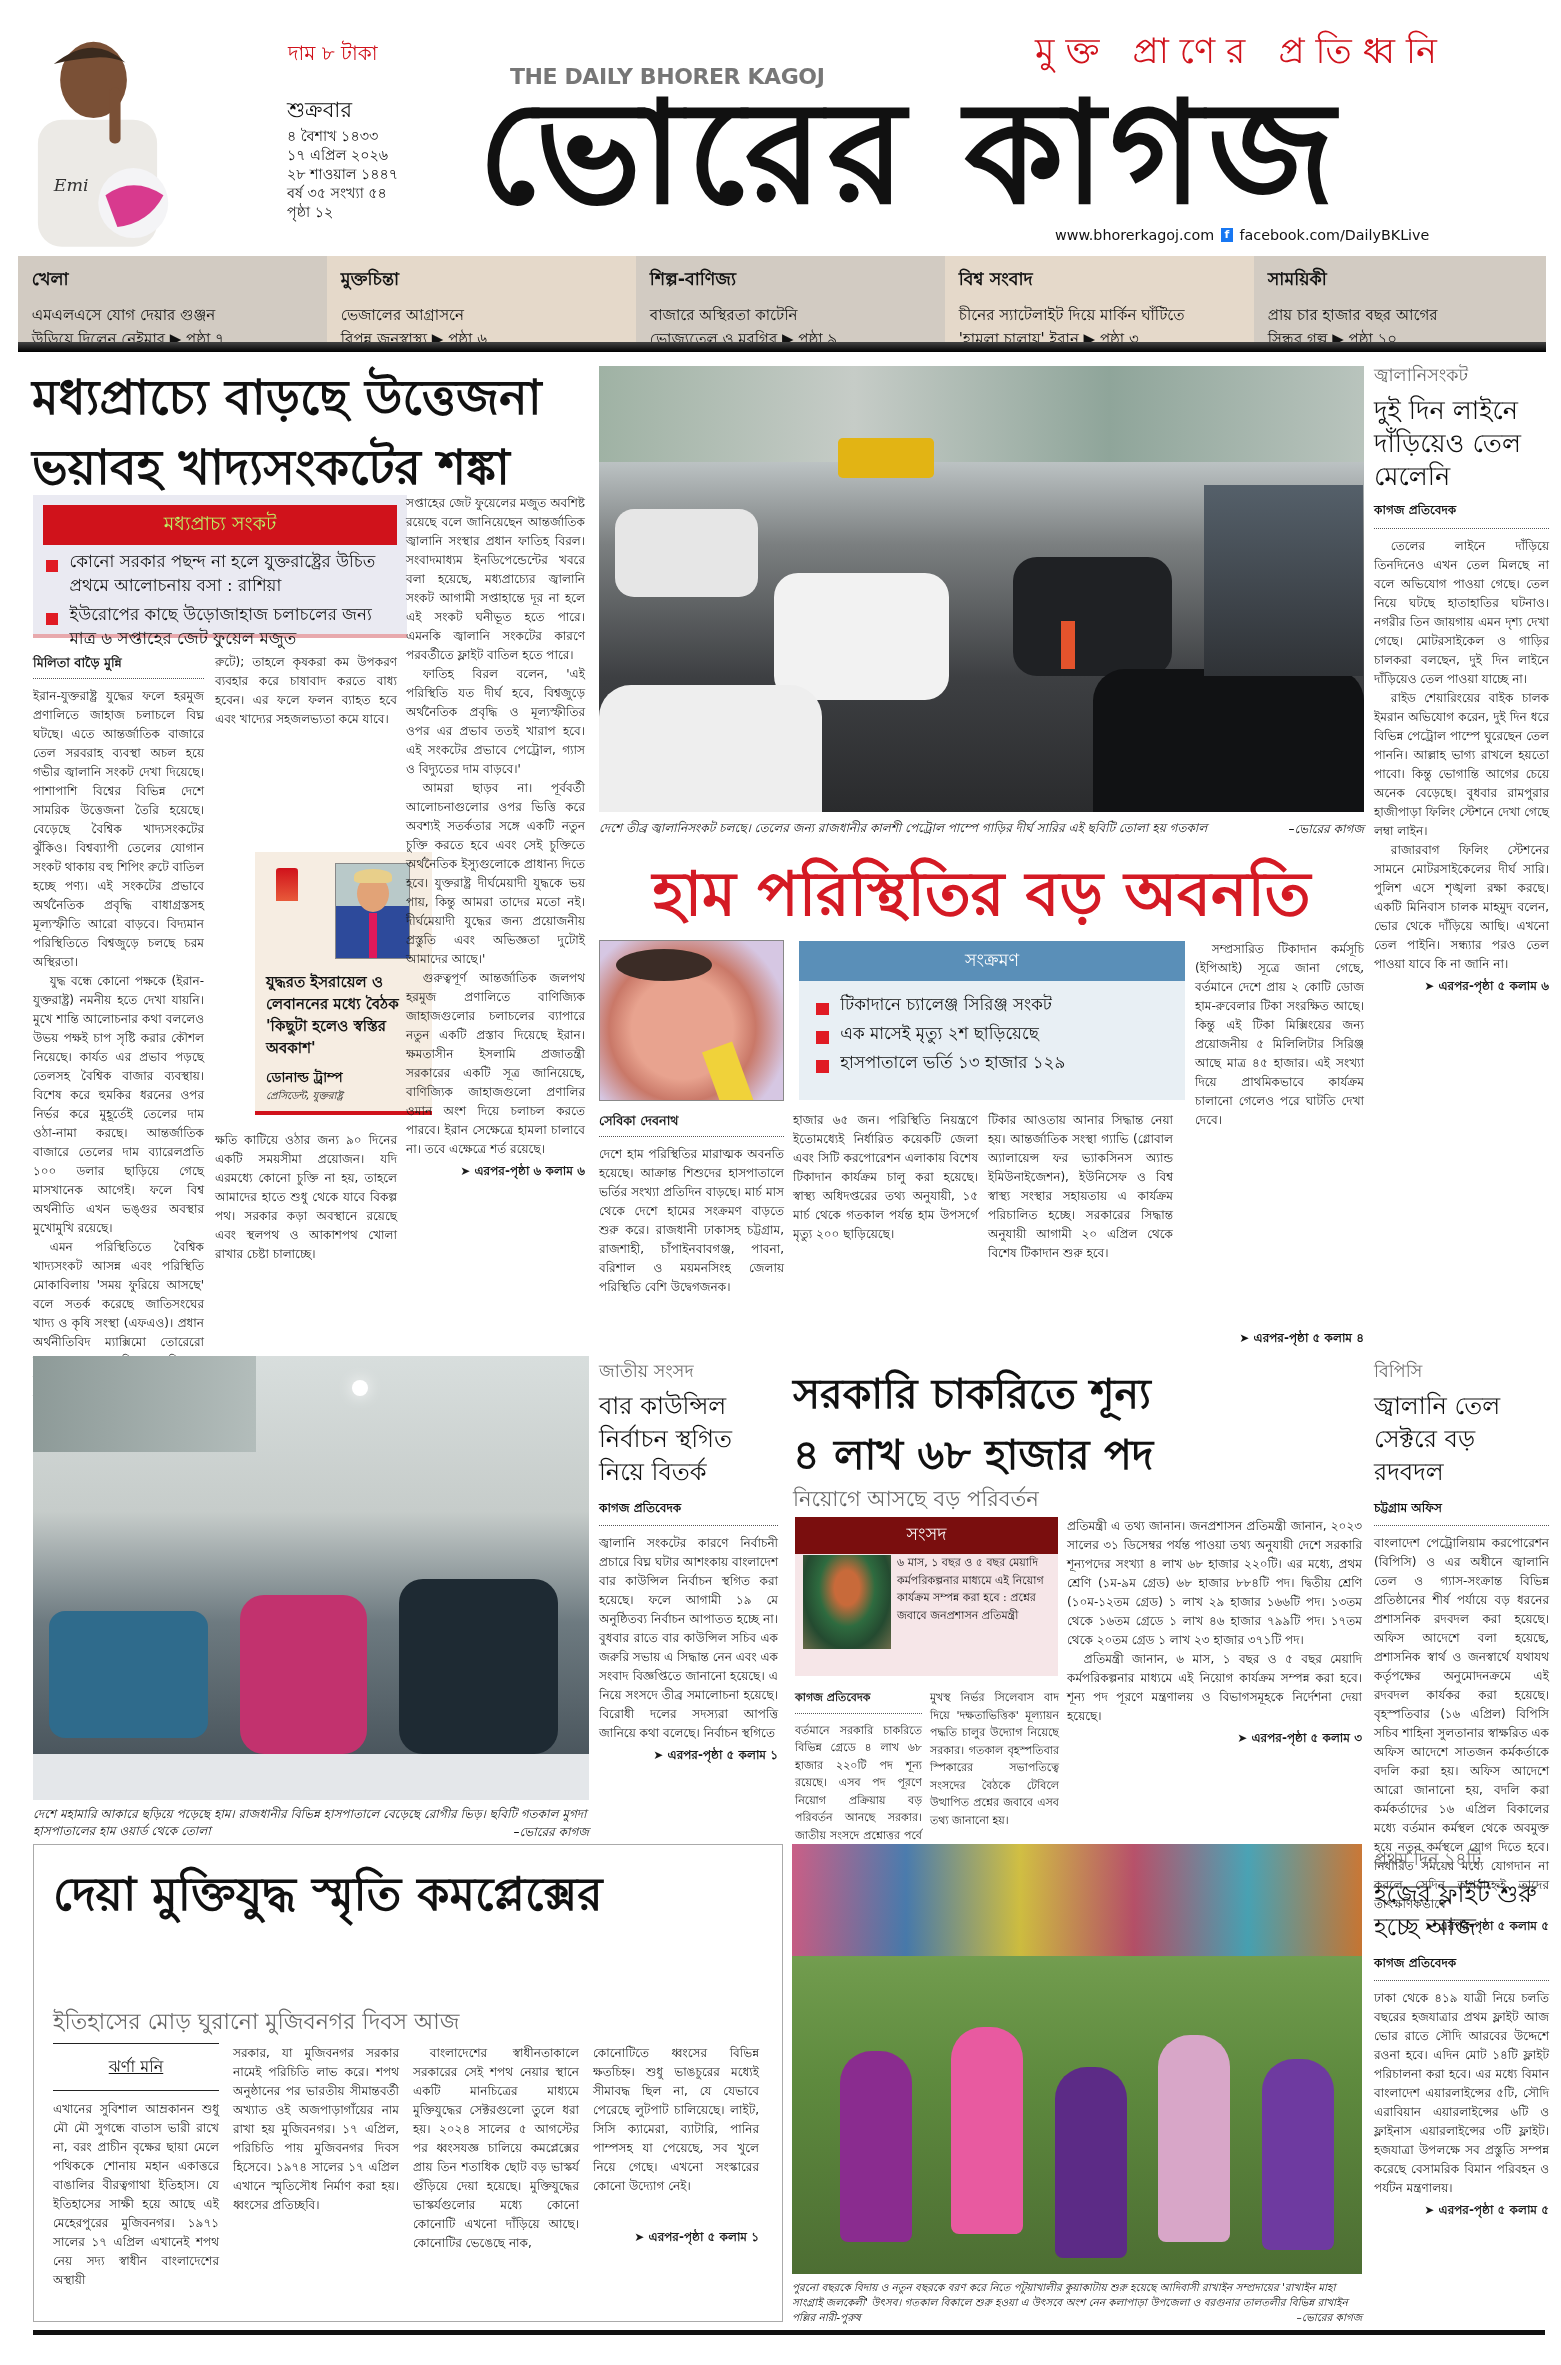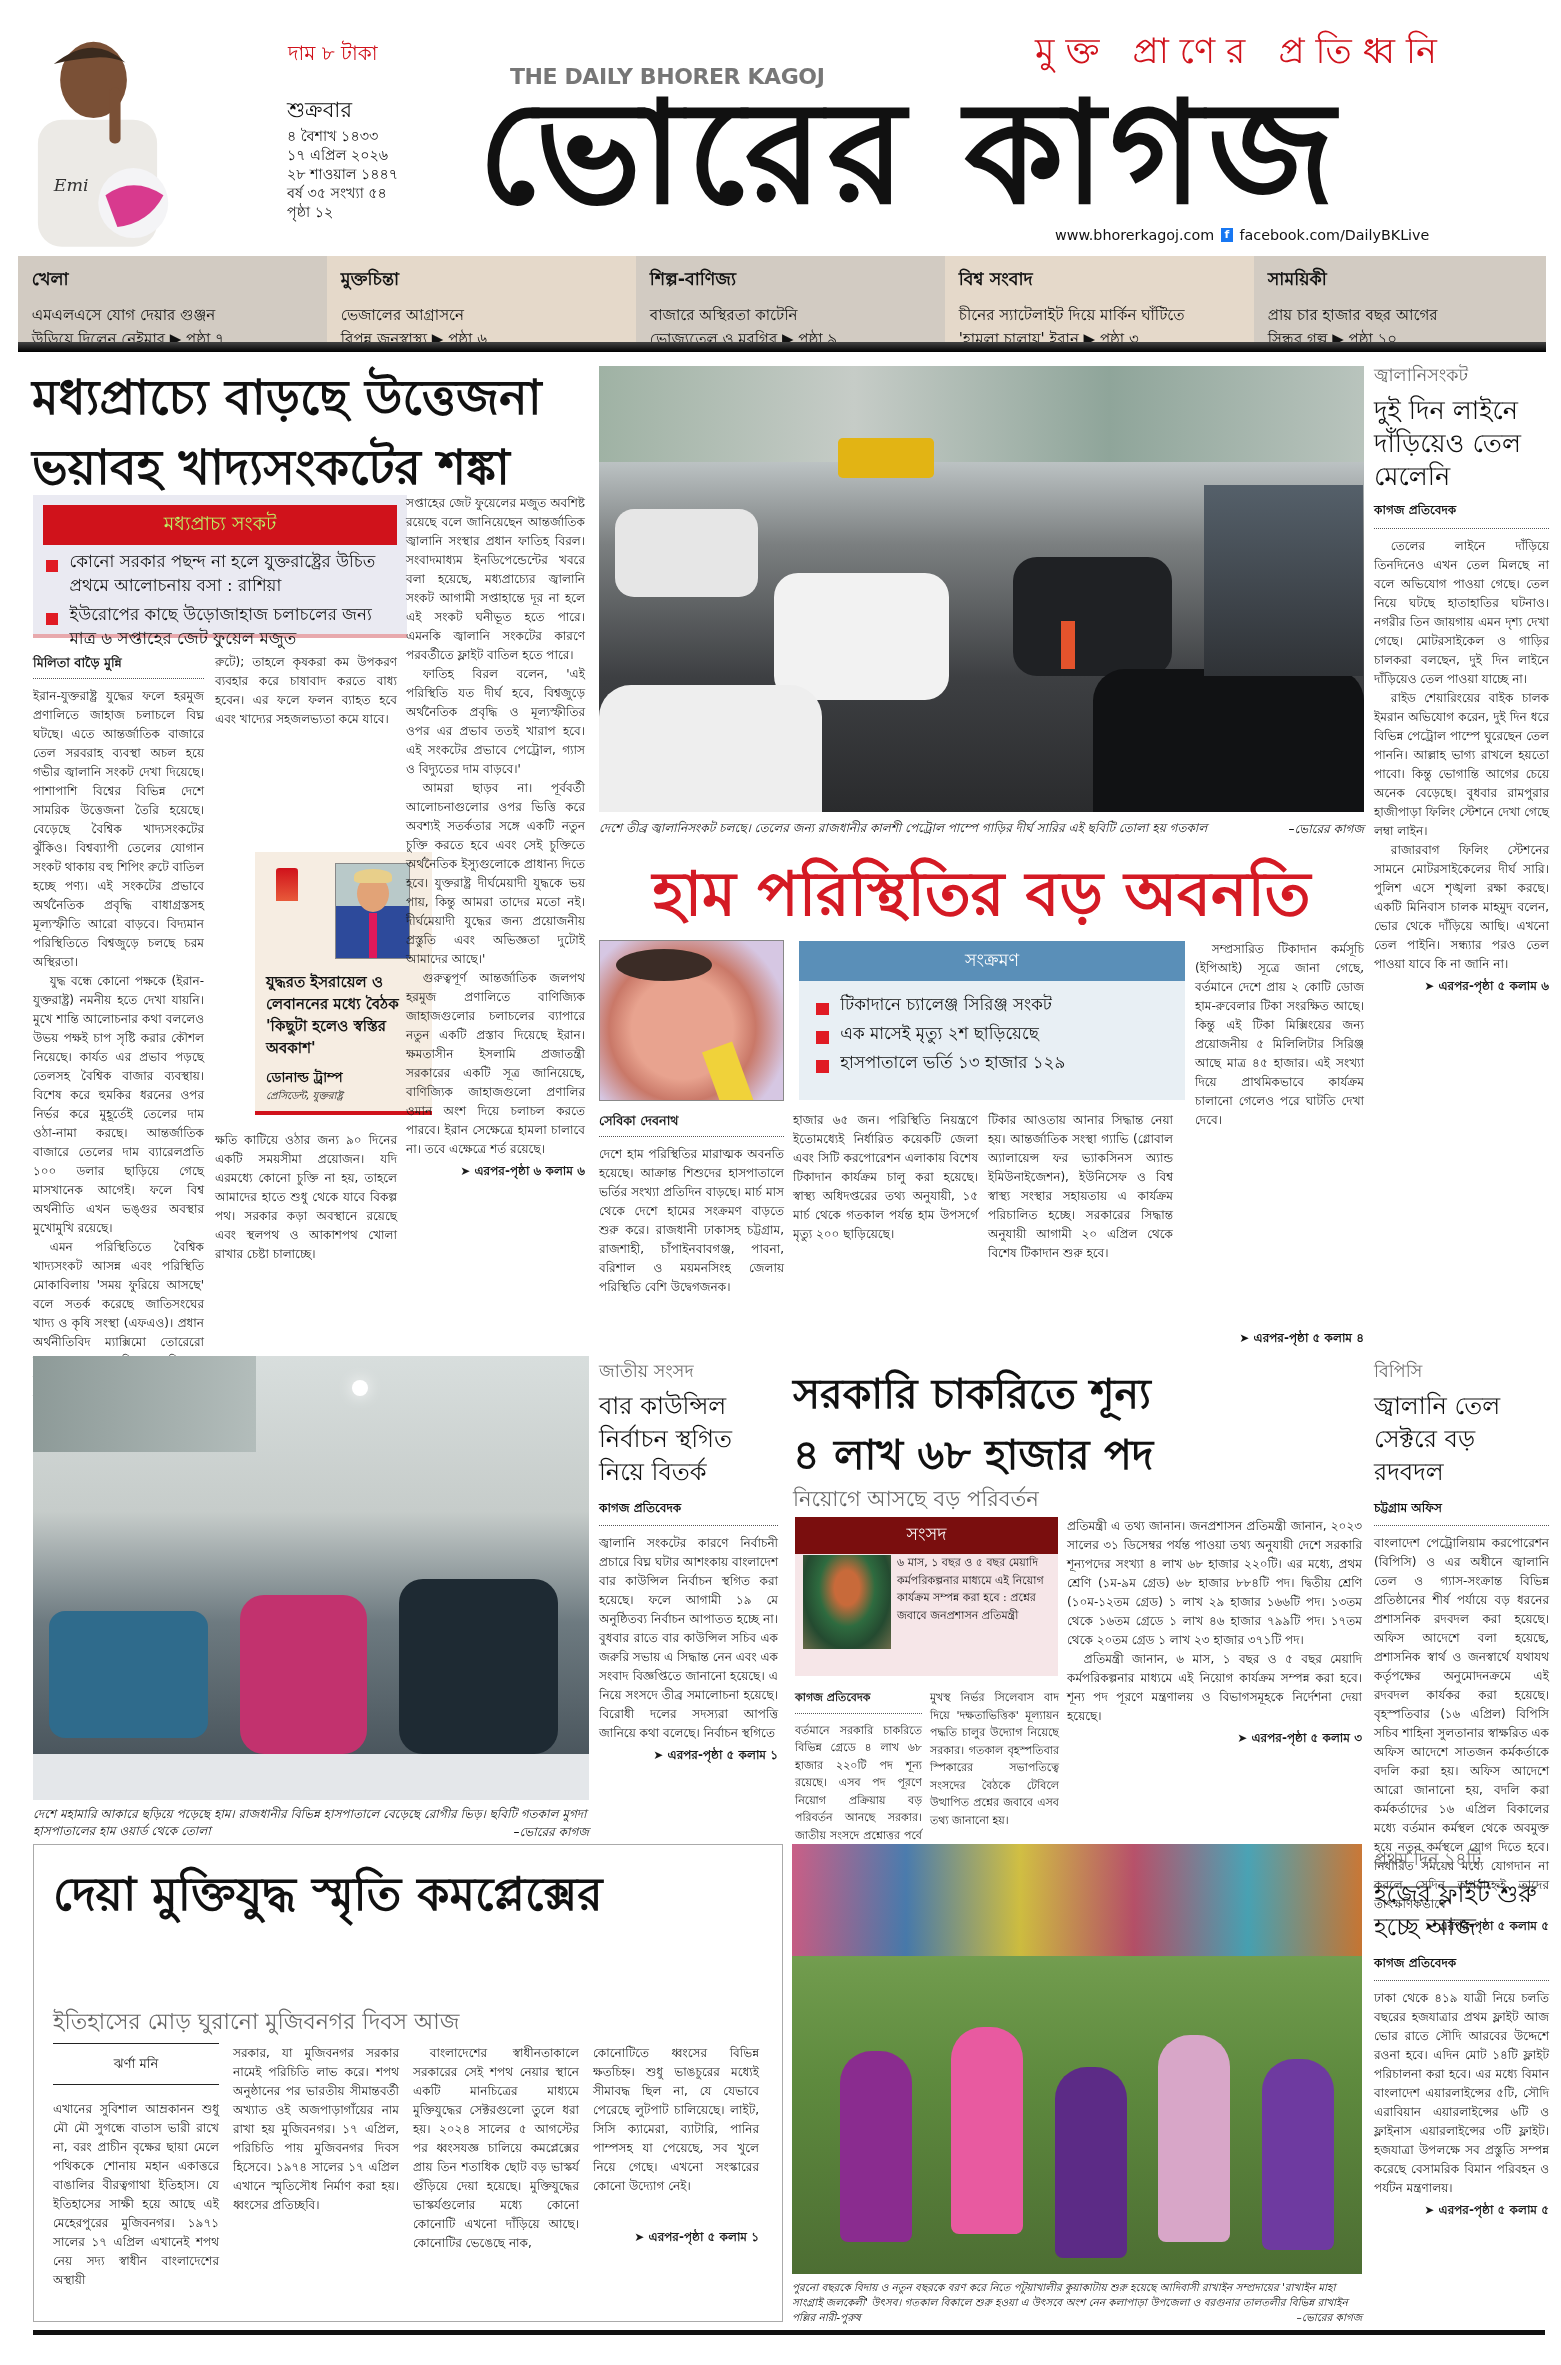--- a/index.html
+++ b/index.html
@@ -252,21 +252,21 @@
     <div class="contd">➤ এরপর-পৃষ্ঠা ৫ কলাম ৫</div>
   </div>
 </div>
 
 <div class="abs" style="left:33px;top:1844px;width:750px;height:478px;border:1.6px solid #aaa;">
   <div style="position:absolute;left:19px;top:16px;width:717px;font-size:46px;line-height:67px;font-weight:bold;">
     <div>দেয়া মুক্তিযুদ্ধ স্মৃতি কমপ্লেক্সের</div>
   </div>
   <div class="kicker" style="position:absolute;left:19px;top:159px;font-size:22px;">ইতিহাসের মোড় ঘুরানো মুজিবনগর দিবস আজ</div>
   <div style="position:absolute;left:19px;top:198px;width:166px;border-top:1.6px solid #222;border-bottom:1.6px solid #222;text-align:center;padding:9.6px 0;">
-    <span style="font-size:13px;">ঝর্ণা মনি</span>
+    <span style="font-size:16px;text-decoration:underline;">ঝর্ণা মনি</span>
   </div>
   <div class="body-text" style="position:absolute;left:19px;top:255px;width:166px;font-size:12px;line-height:19px;">
     <p class="noind">এখানের সুবিশাল আম্রকানন শুধু মৌ মৌ সুগন্ধে বাতাস ভারী রাখে না, বরং প্রাচীন বৃক্ষের ছায়া মেলে পথিককে শোনায় মহান একাত্তরে বাঙালির বীরত্বগাথা ইতিহাস। যে ইতিহাসের সাক্ষী হয়ে আছে এই মেহেরপুরের মুজিবনগর। ১৯৭১ সালের ১৭ এপ্রিল এখানেই শপথ নেয় সদ্য স্বাধীন বাংলাদেশের অস্থায়ী</p>
   </div>
   <div class="body-text" style="position:absolute;left:199px;top:199px;width:166px;font-size:12px;line-height:19px;">
     <p class="noind">সরকার, যা মুজিবনগর সরকার নামেই পরিচিতি লাভ করে। শপথ অনুষ্ঠানের পর ভারতীয় সীমান্তবর্তী অখ্যাত ওই অজপাড়াগাঁয়ের নাম রাখা হয় মুজিবনগর। ১৭ এপ্রিল, পরিচিতি পায় মুজিবনগর দিবস হিসেবে। ১৯৭৪ সালের ১৭ এপ্রিল এখানে স্মৃতিসৌধ নির্মাণ করা হয়। ধ্বংসের প্রতিচ্ছবি।</p>
   </div>
   <div class="body-text" style="position:absolute;left:379px;top:199px;width:166px;font-size:12px;line-height:19px;">
     <p>বাংলাদেশের স্বাধীনতাকালে সরকারের সেই শপথ নেয়ার স্থানে একটি মানচিত্রের মাধ্যমে মুক্তিযুদ্ধের সেক্টরগুলো তুলে ধরা হয়। ২০২৪ সালের ৫ আগস্টের পর ধ্বংসযজ্ঞ চালিয়ে কমপ্লেক্সের প্রায় তিন শতাধিক ছোট বড় ভাস্কর্য গুঁড়িয়ে দেয়া হয়েছে। মুক্তিযুদ্ধের ভাস্কর্যগুলোর মধ্যে কোনো কোনোটি এখনো দাঁড়িয়ে আছে। কোনোটির ভেঙেছে নাক,</p>
   </div>

